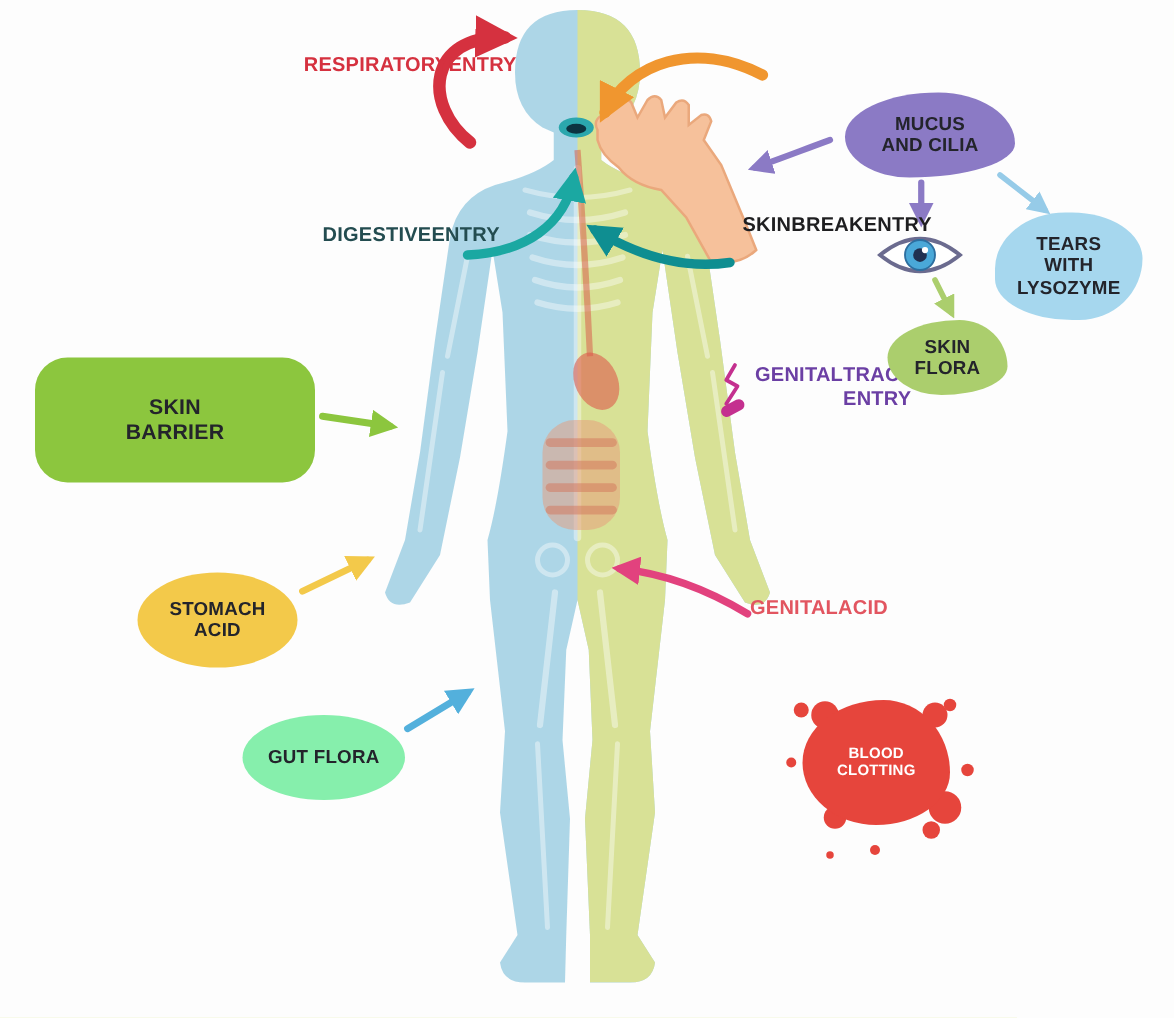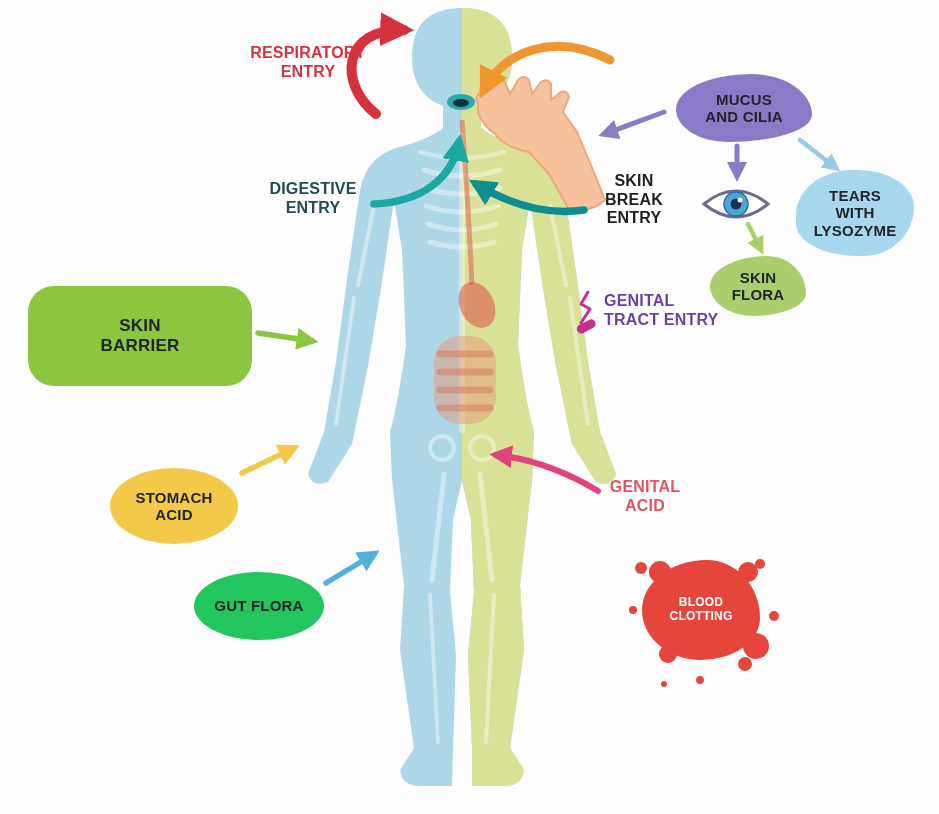--- a/index.html
+++ b/index.html
@@ -2,21 +2,21 @@
 <html><head>
 <meta charset="utf-8">
 <style>
   html,body{margin:0;padding:0;background:#ffffff;}
   #canvas{
     position:relative;width:939px;height:814px;background:#fdfdfd;overflow:hidden;
     font-family:"Liberation Sans",sans-serif;
   }
   #scene{position:absolute;left:0;top:0;width:939px;height:814px;}
   .flabel{
-    position:absolute;display:flex;flex-direction:column;
+    position:absolute;display:flex;flex-direction:row;
     font-weight:700;font-size:16px;line-height:1.16;letter-spacing:.2px;
     text-align:center;text-transform:uppercase;
   }
   .flabel.ta-l{text-align:left;}
   .blob{
     position:absolute;display:flex;flex-direction:column;align-items:center;justify-content:center;
     font-weight:700;font-size:15px;line-height:1.15;letter-spacing:.2px;text-align:center;
     color:#23242b;text-transform:uppercase;
   }
   .blob span{display:block;}
@@ -198,26 +198,26 @@
   <div class="blob" id="skin-flora-blob" style="left: 710px; top: 256px; width: 96px; height: 60px; background: rgb(171, 206, 109);">
     <span>SKIN</span>
     <span>FLORA</span>
   </div>
 
   <div class="blob" id="skin-barrier" style="left: 28px; top: 286px; width: 224px; height: 100px; background: rgb(140, 198, 62);">
     <span>SKIN</span>
     <span>BARRIER</span>
   </div>
 
-  <div class="blob" id="stomach-acid-blob" style="left: 110px; top: 468px; width: 128px; height: 76px; background: rgb(243, 201, 74);">
+  <div class="blob" id="stomach-acid-blob" style="left: 110px; top: 458px; width: 128px; height: 76px; background: rgb(243, 201, 74);">
     <span>STOMACH</span>
     <span>ACID</span>
   </div>
 
-  <div class="blob" id="gut-flora-blob" style="left: 194px; top: 572px; width: 130px; height: 68px; background: #22c55e;">
+  <div class="blob" id="gut-flora-blob" style="left: 194px; top: 572px; width: 130px; height: 68px; background: #86efac;">
     <span>GUT FLORA</span>
   </div>
 
   <div class="blob" id="blood-blob" style="left: 642px; top: 560px; width: 118px; height: 100px; color: rgb(255, 255, 255); background: rgb(230, 69, 60);">
     <span>BLOOD</span>
     <span>CLOTTING</span>
   </div>
 
 </div>
 

